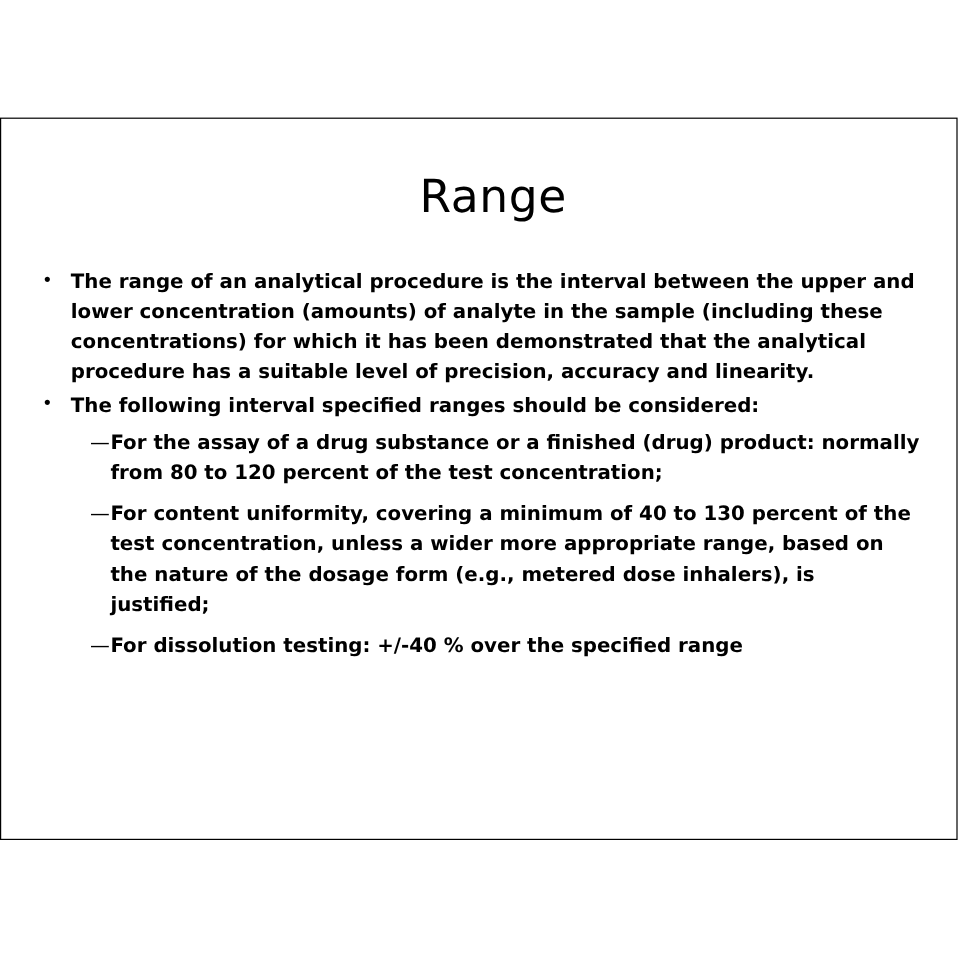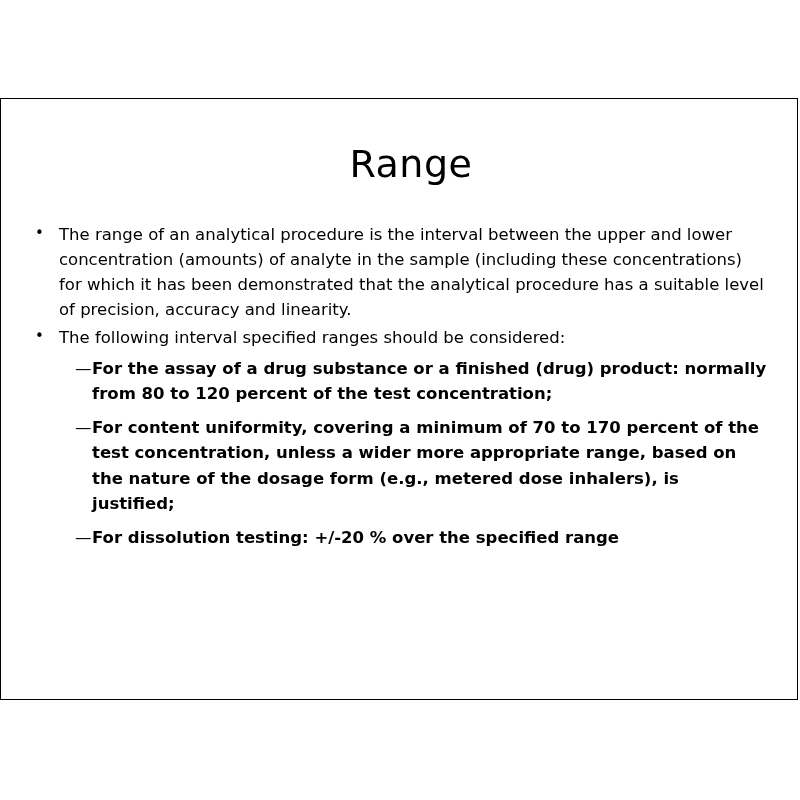--- a/index.html
+++ b/index.html
@@ -46,20 +46,21 @@
   }
   .bullet-l1 .marker {
     flex: 0 0 auto;
     width: 24px;
     font-size: 15px;
     line-height: 1.52;
     text-align: left;
   }
   .bullet-l1 .text {
     flex: 1 1 auto;
+    font-weight: bold;
   }
   .sub-list {
     margin-top: 6px;
     padding-left: 40px;
   }
   .bullet-l2 {
     display: flex;
     align-items: flex-start;
     font-size: 16.5px;
     line-height: 1.52;
@@ -97,23 +98,23 @@
 
     <div class="sub-list">
 
       <div class="bullet-l2">
         <span class="marker">—</span>
         <span class="text">For the assay of a drug substance or a finished (drug) product: normally from 80 to 120 percent of the test concentration;</span>
       </div>
 
       <div class="bullet-l2">
         <span class="marker">—</span>
-        <span class="text">For content uniformity, covering a minimum of 70 to 170 percent of the test concentration, unless a wider more appropriate range, based on the nature of the dosage form (e.g., metered dose inhalers), is justified;</span>
+        <span class="text">For content uniformity, covering a minimum of 40 to 130 percent of the test concentration, unless a wider more appropriate range, based on the nature of the dosage form (e.g., metered dose inhalers), is justified;</span>
       </div>
 
       <div class="bullet-l2">
         <span class="marker">—</span>
-        <span class="text">For dissolution testing: +/-20 % over the specified range</span>
+        <span class="text">For dissolution testing: +/-40 % over the specified range</span>
       </div>
 
     </div>
   </div>
 </div>
 
 </body></html>

